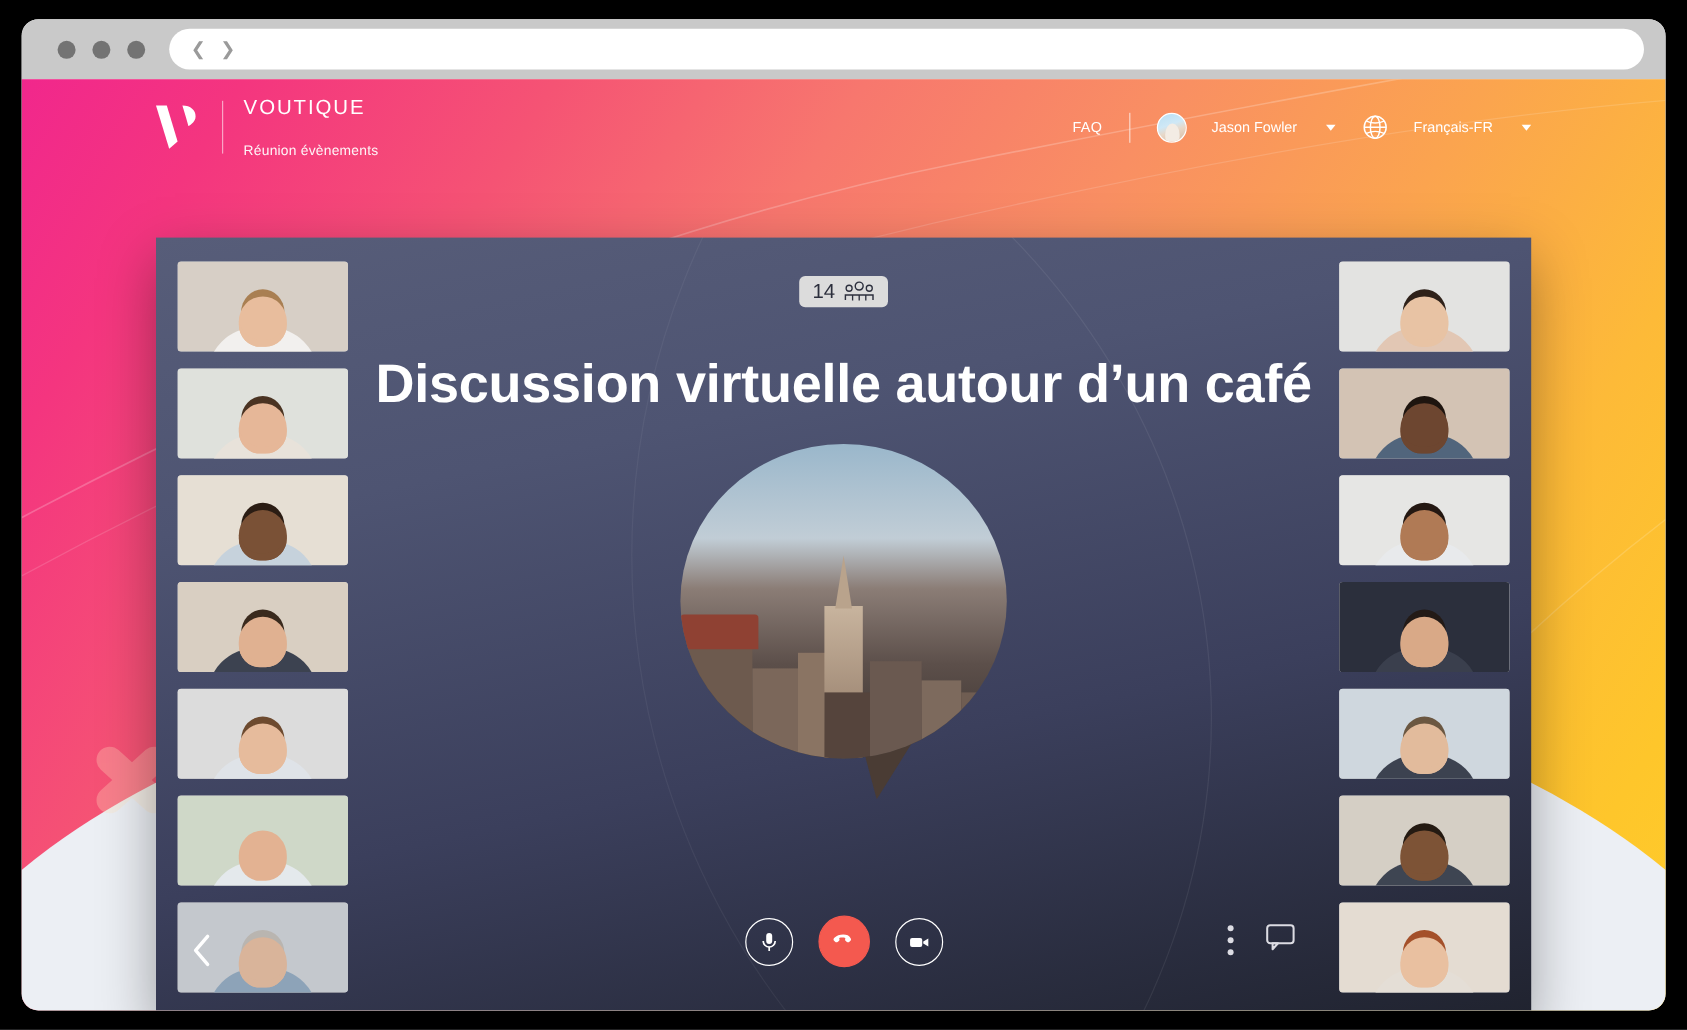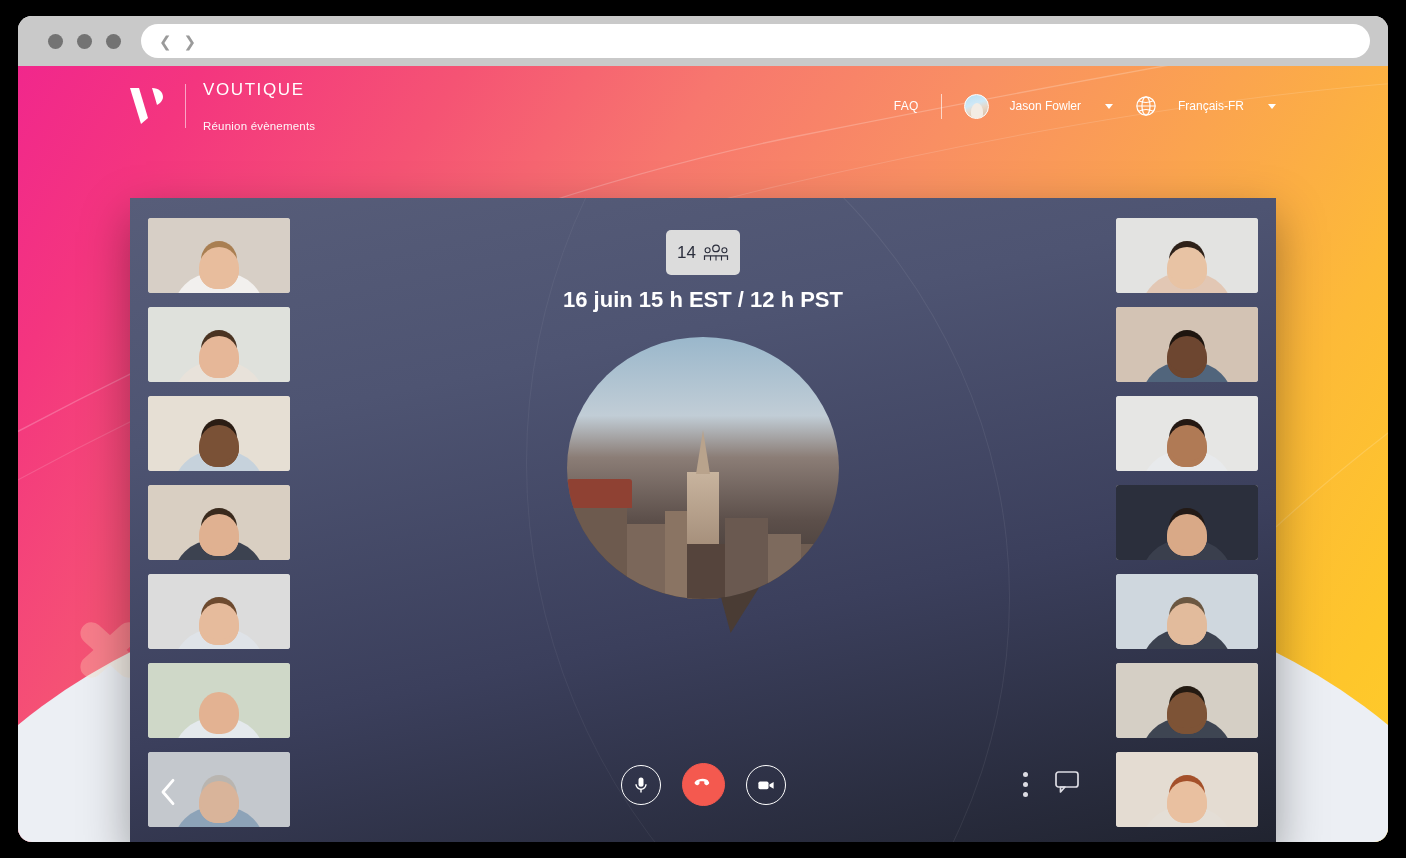--- a/index.html
+++ b/index.html
@@ -193,21 +193,21 @@
   #stage {
     position: absolute;
     left: 180px; right: 180px; top: 0; bottom: 0;
     display: flex; flex-direction: column; align-items: center;
     z-index: 6;
   }
   #participant-badge {
     margin-top: 32px;
     background: #dcdcdc;
     border-radius: 5px;
-    height: 45px;
+    height: 26px;
     padding: 0 11px;
     display: flex; align-items: center; gap: 7px;
     cursor: pointer;
   }
   #participant-count { font-size: 17px; color: #2c2f3d; font-weight: 400; }
 
   #event-title {
     margin-top: 38px;
     font-size: 45px; font-weight: bold; color: #fff;
     letter-spacing: -.2px; text-align: center; white-space: nowrap;
@@ -451,21 +451,21 @@
             <circle cx="13" cy="4.4" r="3.3" fill="none" stroke="#2c2f3d" stroke-width="1.2"></circle>
             <circle cx="4.6" cy="6.2" r="2.5" fill="none" stroke="#2c2f3d" stroke-width="1.1"></circle>
             <circle cx="21.4" cy="6.2" r="2.5" fill="none" stroke="#2c2f3d" stroke-width="1.1"></circle>
             <path d="M1.5 16 V11.8 H24.5 V16" fill="none" stroke="#2c2f3d" stroke-width="1.2"></path>
             <line x1="7.5" y1="11.8" x2="7.5" y2="16.5" stroke="#2c2f3d" stroke-width="1.1"></line>
             <line x1="13" y1="11.8" x2="13" y2="16.5" stroke="#2c2f3d" stroke-width="1.1"></line>
             <line x1="18.5" y1="11.8" x2="18.5" y2="16.5" stroke="#2c2f3d" stroke-width="1.1"></line>
           </svg>
         </div>
 
-        <div id="event-time">16 juin 15 h EST / 12 h PST</div>
+        <h1 id="event-title">Discussion virtuelle autour d’un café</h1>
 
         <div id="bubble-wrap">
           <div id="bubble-tail"></div>
           <div id="bubble">
             <div class="city">
               <div class="bldg" style="left:2%;  width:20%; height:62%; background:#6d5a4e;"></div>
               <div class="roof" style="left:0%;  bottom:56%; width:24%; height:18%; border-radius:3px 3px 0 0;"></div>
               <div class="bldg" style="left:22%; width:14%; height:46%; background:#7b675a;"></div>
               <div class="bldg" style="left:36%; width:10%; height:54%; background:#8a7463;"></div>
               <div id="tower"></div>

